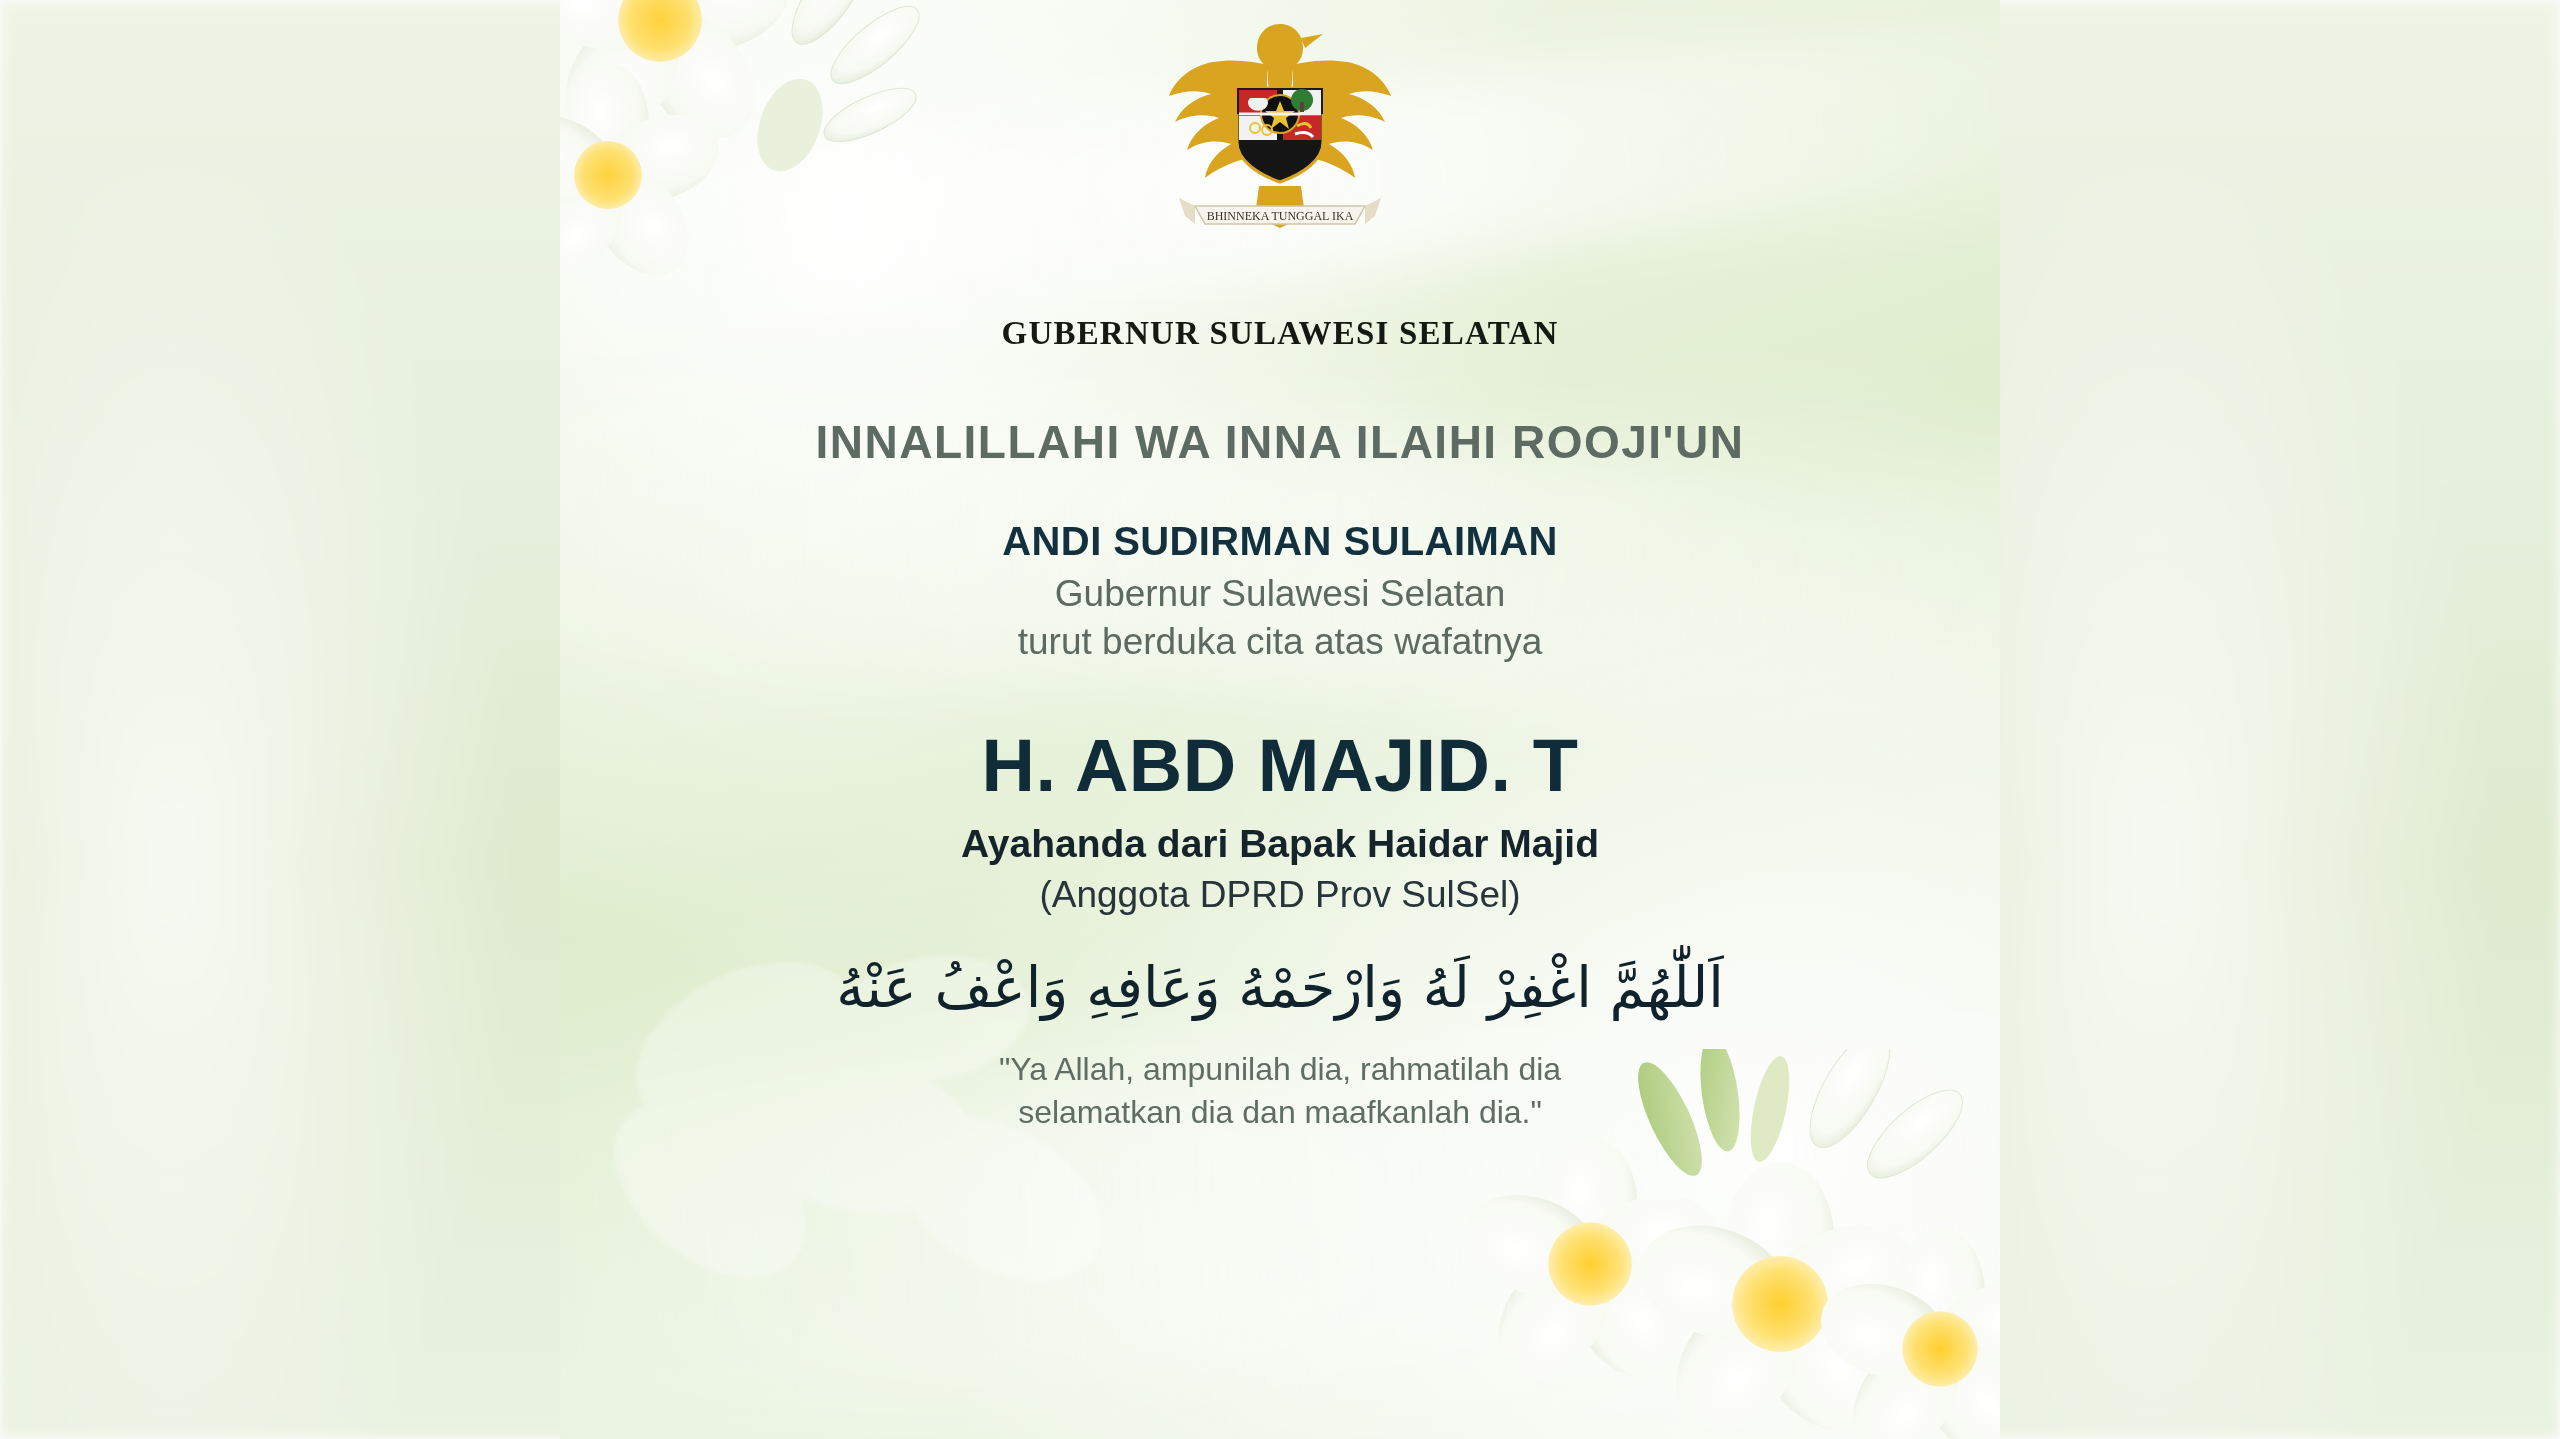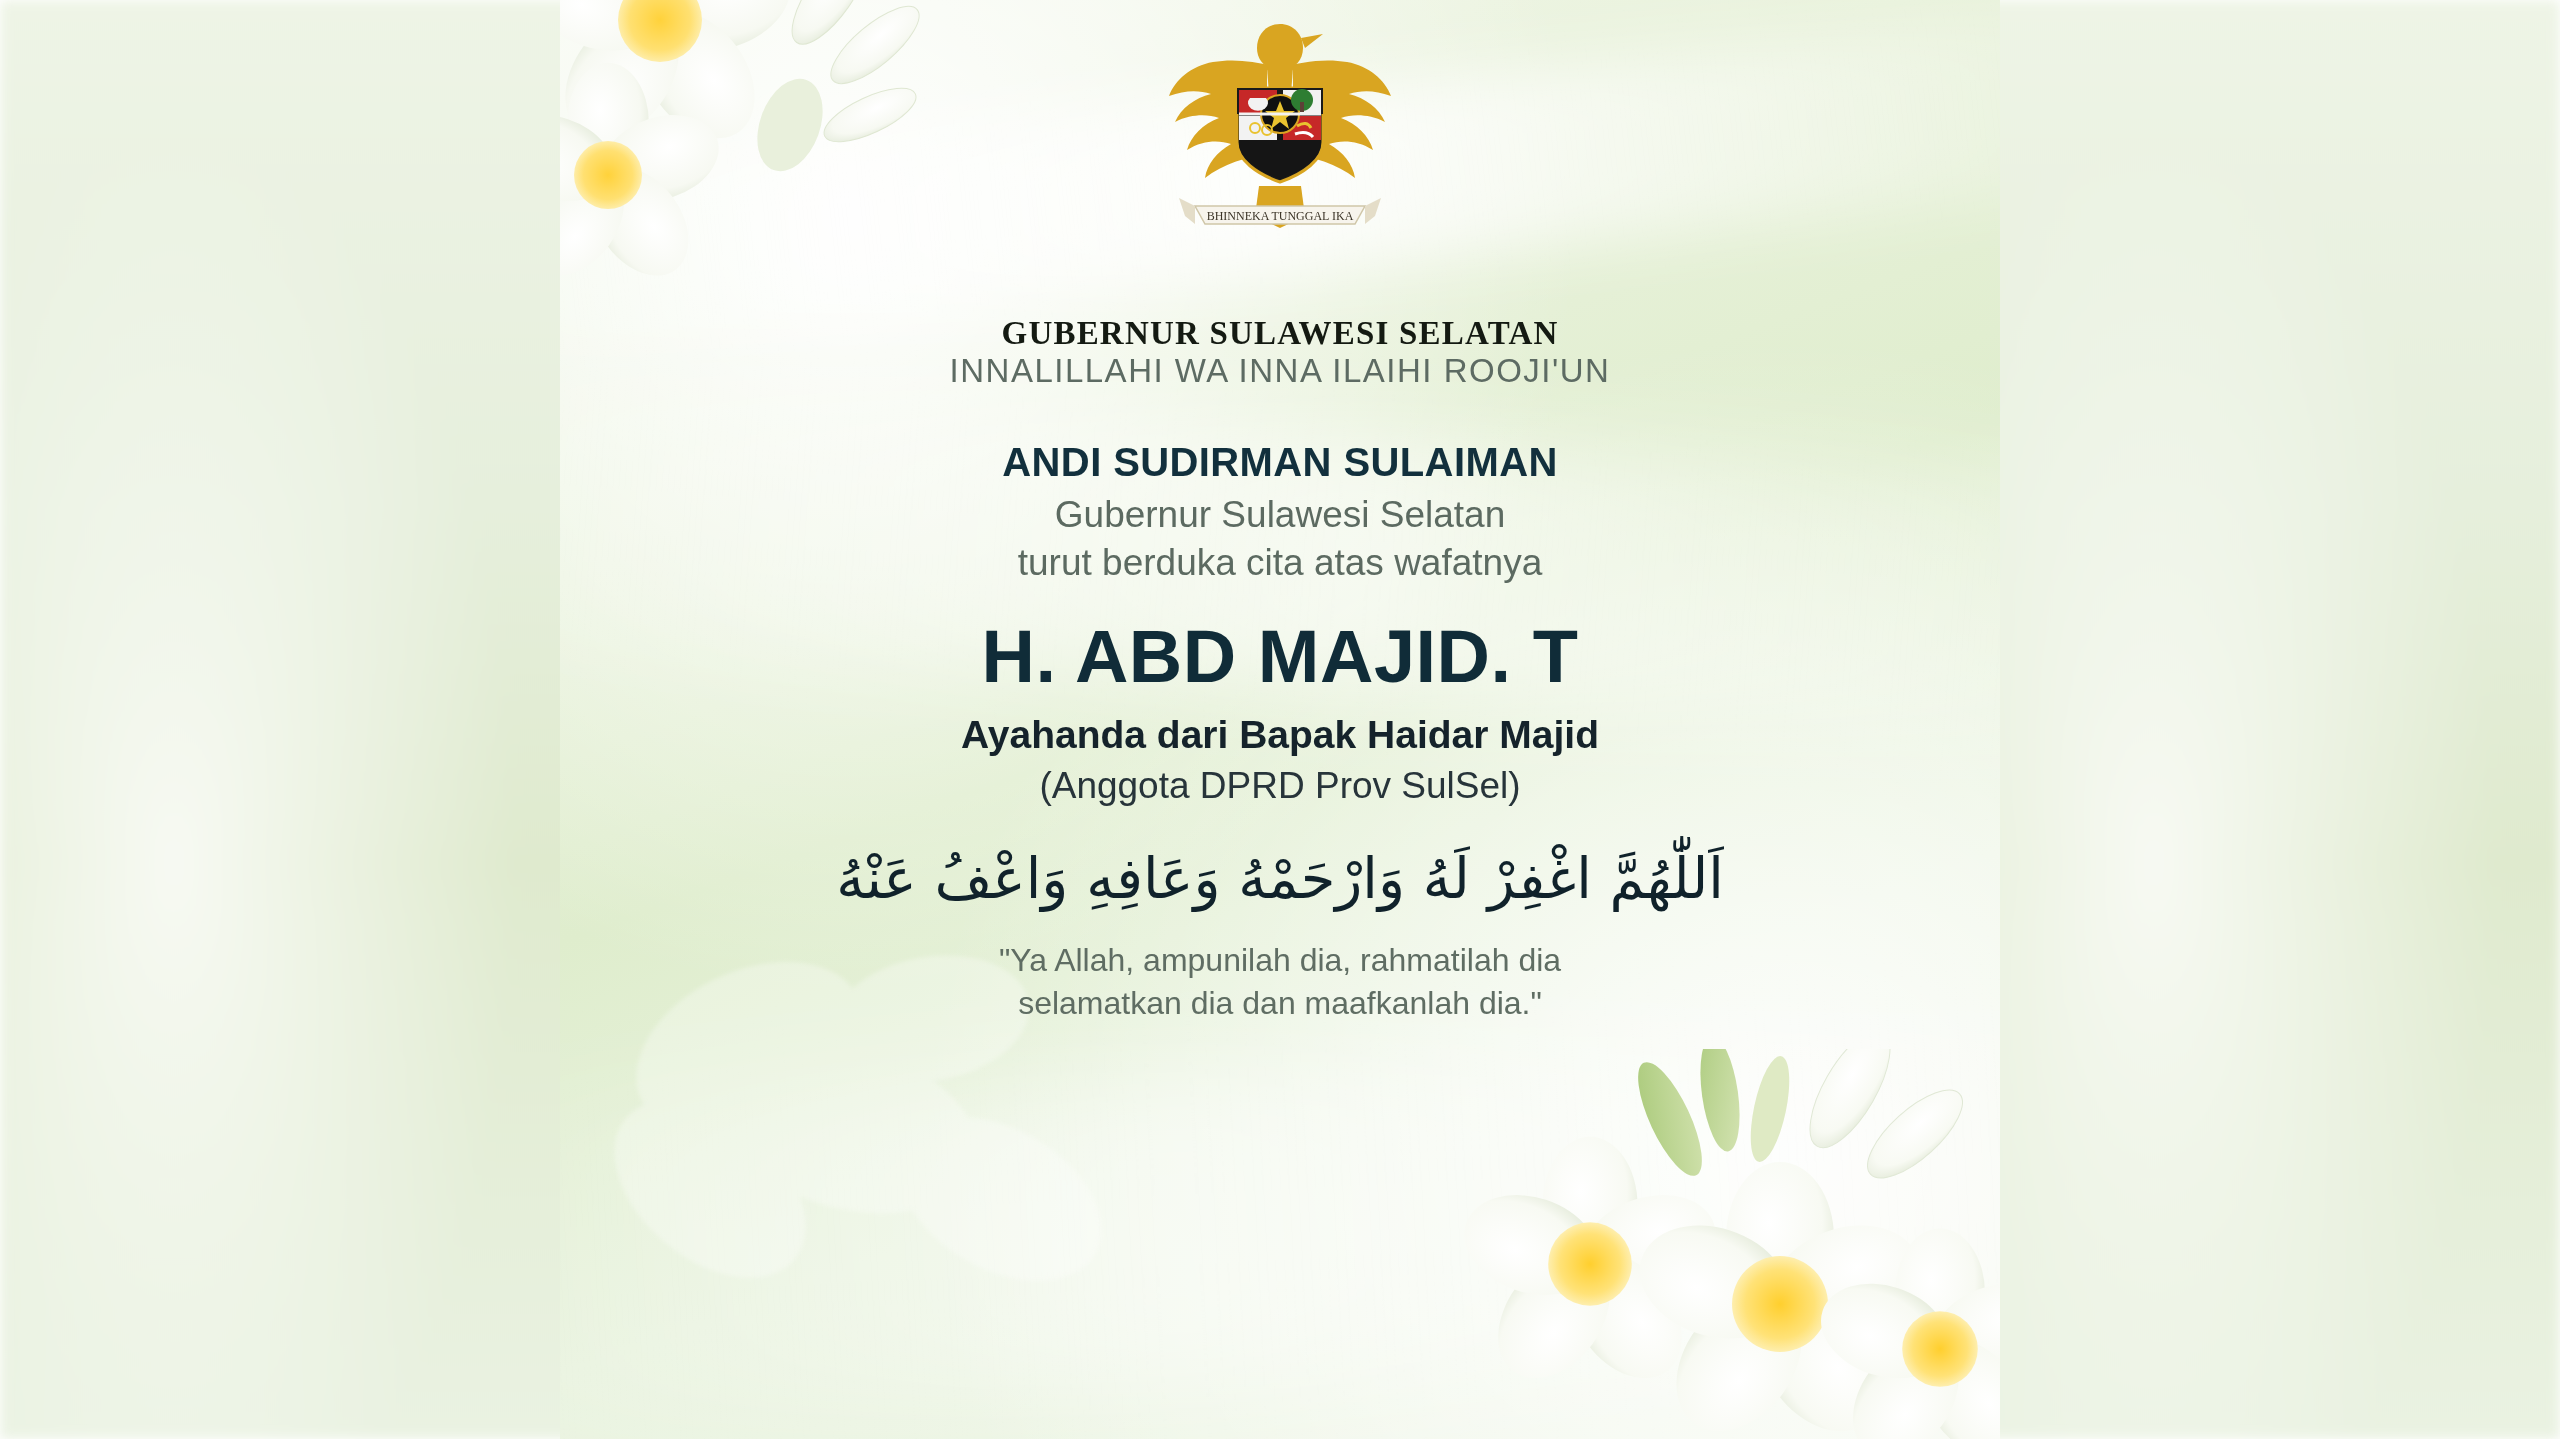--- a/index.html
+++ b/index.html
@@ -131,24 +131,25 @@
   .gov-title {
     margin-top: 315px;
     font-family: "Liberation Serif", serif;
     font-weight: bold;
     font-size: 33px;
     letter-spacing: 1.2px;
     color: #141a12;
   }
 
   .innalillahi {
-    font-size: 33px;
+    margin-top: 63px;
+    font-size: 46px;
     letter-spacing: 1.5px;
     color: #5d6b63;
-    font-weight: 400;
+    font-weight: 700;
   }
 
   .gov-name {
     margin-top: 50px;
     font-size: 40px;
     font-weight: bold;
     color: #12303d;
     letter-spacing: 0.4px;
   }
   .gov-role {
@@ -156,21 +157,21 @@
     font-size: 37px;
     color: #5c6a61;
   }
   .condolence {
     margin-top: 6px;
     font-size: 37px;
     color: #5c6a61;
   }
 
   .deceased-name {
-    margin-top: 30px;
+    margin-top: 60px;
     font-size: 74px;
     font-weight: bold;
     color: #102c38;
     letter-spacing: 0.5px;
   }
   .relation {
     margin-top: 14px;
     font-size: 39px;
     font-weight: bold;
     color: #15232b;

